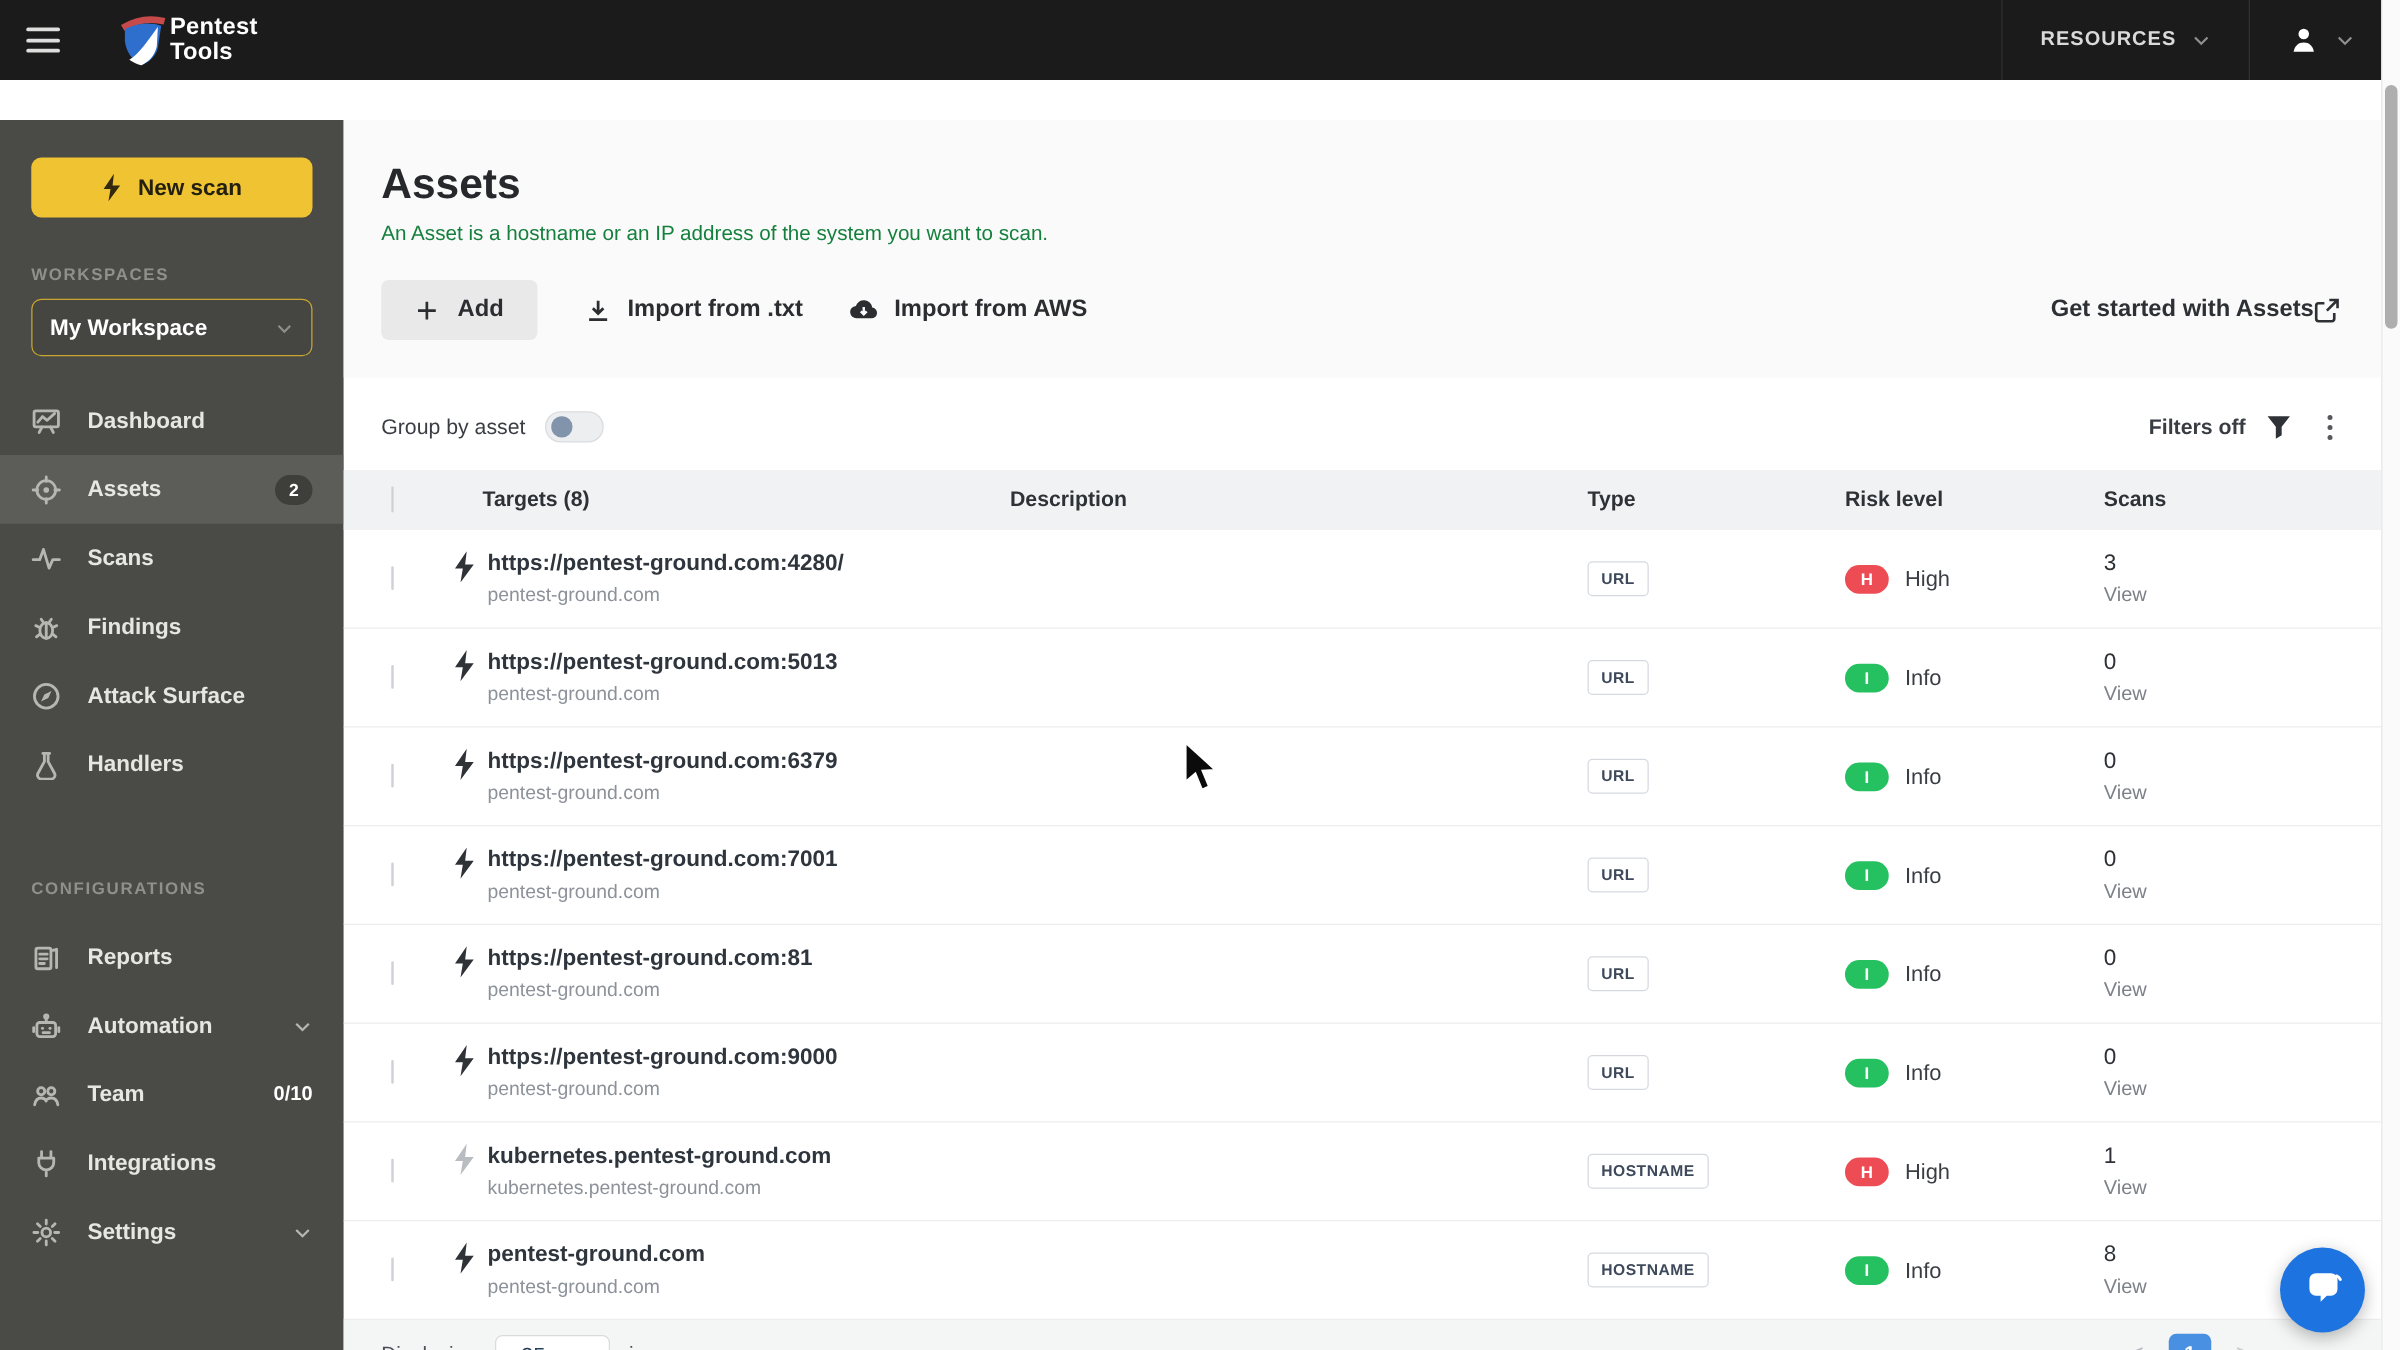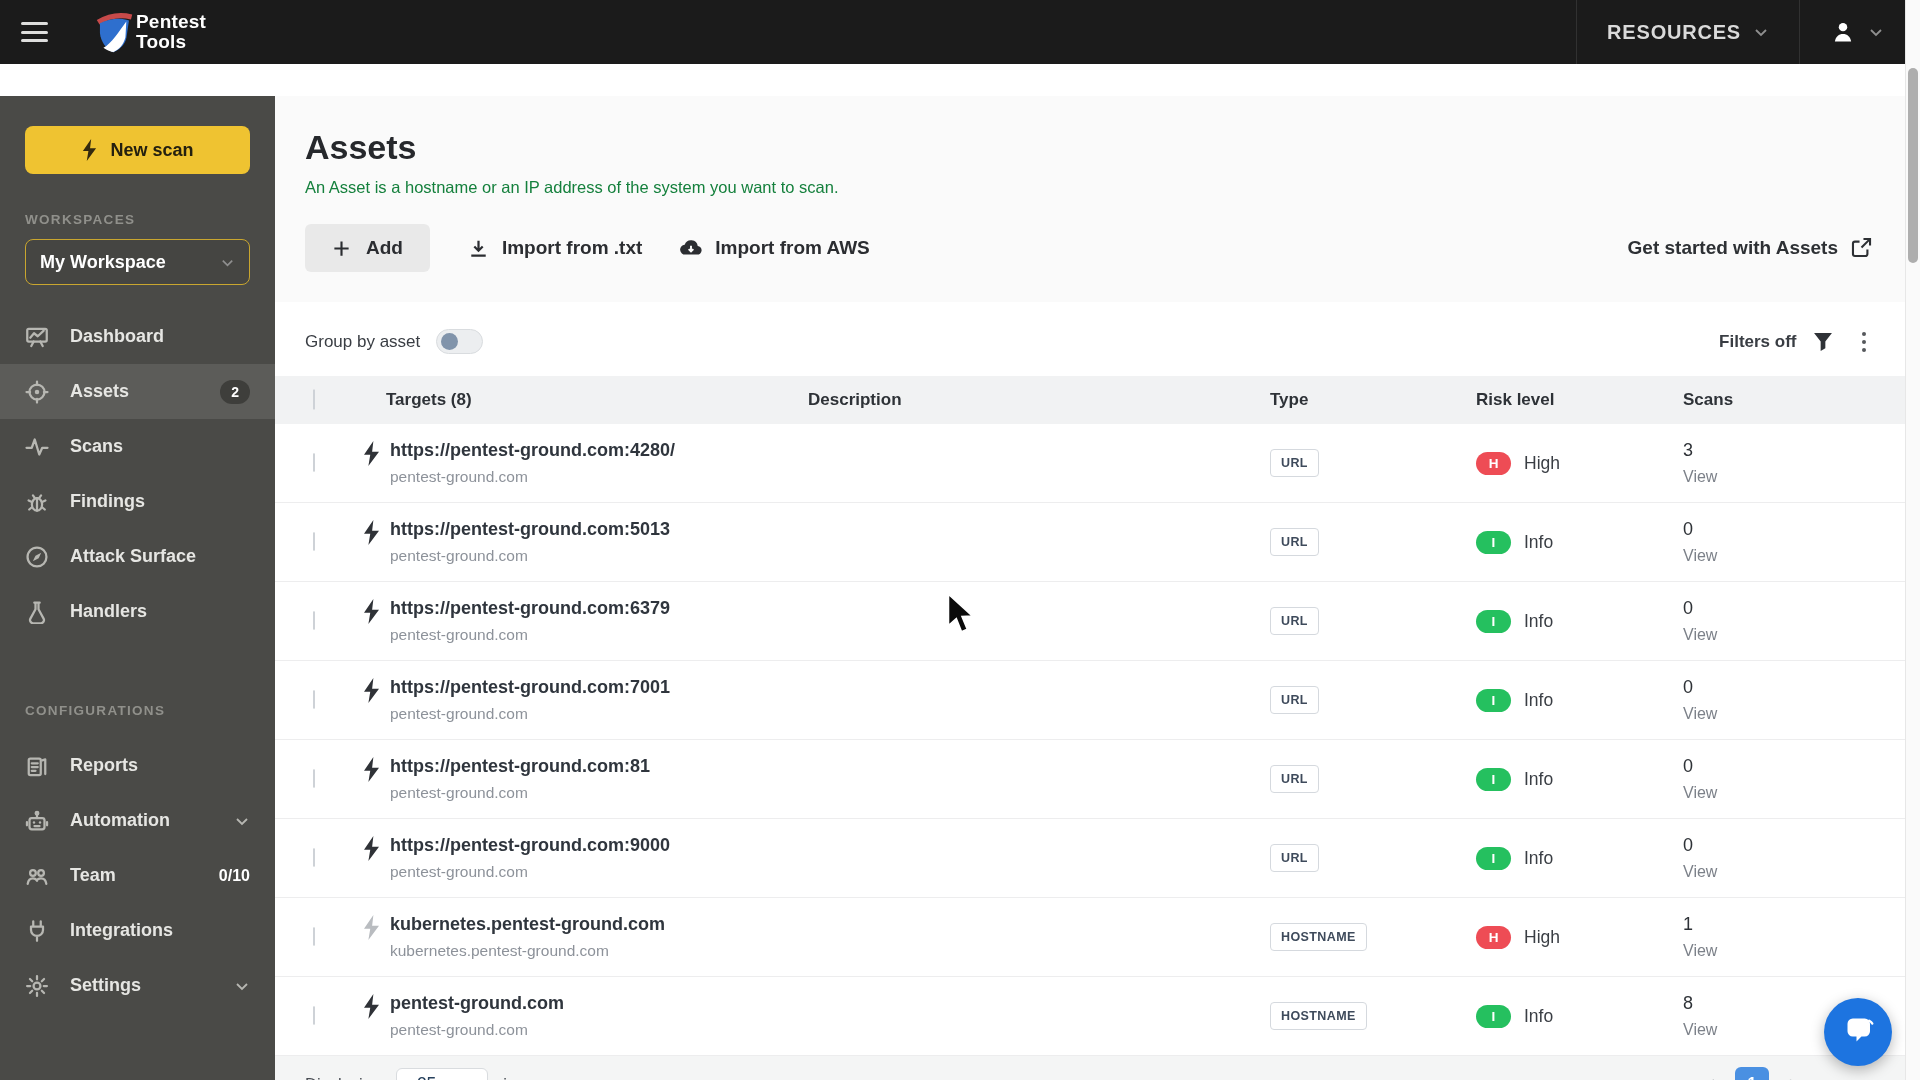--- a/index.html
+++ b/index.html
@@ -7,21 +7,21 @@
   body { font-family:"Liberation Sans","DejaVu Sans",sans-serif; background:#fff; position:relative; }
   svg { display:block; }
 
   
   .topbar { height:64px; background:#1b1b1b; display:flex; align-items:center; position:relative; z-index:6; }
   .hamburger { width:27px; height:20px; margin-left:21px; display:flex; flex-direction:column; justify-content:space-between; cursor:pointer; }
   .hamburger span { display:block; height:3px; background:#dededd; border-radius:2px; }
   .brand { display:flex; align-items:center; margin-left:44px; }
   .brand-text { color:#fff; font-weight:bold; font-size:19px; line-height:1.07; letter-spacing:.2px; }
   .topbar-right { margin-left:auto; display:flex; align-items:stretch; height:64px; margin-right:14px; }
-  .resources { display:flex; align-items:center; gap:12px; padding:0 30px; border-left:1px solid #313131; color:#dadada; font-weight:bold; font-size:20px; letter-spacing:.8px; cursor:pointer; }
+  .resources { display:flex; align-items:center; gap:12px; padding:0 30px; border-left:1px solid #313131; color:#dadada; font-weight:bold; font-size:16px; letter-spacing:.8px; cursor:pointer; }
   .account { display:flex; align-items:center; gap:12px; padding:0 22px 0 30px; border-left:1px solid #313131; cursor:pointer; }
   .chev-dim { color:#8f8f8f; }
 
   
   .app { display:flex; height:1016px;margin-top:32px; }
 
   
   .sidebar { width:275px; background:#4a4a47; flex:none; display:flex; flex-direction:column; }
   .newscan { margin:30px 25px 0; height:48px; background:#efc331; border-radius:8px; display:flex; align-items:center; justify-content:center; gap:12px; font-weight:bold; font-size:18px; color:#24200f; cursor:pointer; }
   .side-label { margin:38px 25px 12px; color:#90908b; font-size:13.5px; font-weight:bold; letter-spacing:1.3px; }
@@ -37,21 +37,21 @@
   .config-label { margin-top:64px; }
 
   
   .main { flex:1; display:flex; flex-direction:column; background:#fff; position:relative; }
   .page-head { background:#fafafa; height:206px; padding:32px 48px 0 30px; }
   .page-title { font-size:34px; font-weight:bold; color:#26282c; }
   .page-sub { margin-top:11px; font-size:16.5px; color:#15803d; }
   .actions { display:flex; align-items:center; margin-top:27px; }
   .add-btn { height:48px; background:#e9e9e9; border-radius:6px; padding:0 27px; display:flex; align-items:center; gap:15px; font-weight:bold; font-size:19px; color:#2b2d31; cursor:pointer; }
   .ghost-btn { display:flex; align-items:center; gap:13px; margin-left:38px; font-weight:bold; font-size:19px; color:#2b2d31; cursor:pointer; }
-  .get-started { margin-left:auto; display:flex; align-items:flex-start; gap:13px; font-weight:bold; font-size:19px; color:#2d3034; cursor:pointer; }
+  .get-started { margin-left:auto; display:flex; align-items:flex-end; font-weight:bold; font-size:19px; color:#2d3034; cursor:pointer; }
 
   .toolbar-row { display:flex; align-items:center; padding:26px 50px 20px 30px; }
   .group-label { font-size:17px; color:#3a3e44; }
   .toggle { width:47px; height:25px; background:#eceef0; border:1px solid #d9dcdf; border-radius:13px; margin-left:16px; position:relative; cursor:pointer; }
   .toggle .knob { position:absolute; left:4px; top:3px; width:17px; height:17px; border-radius:50%; background:#8194ab; }
   .filters { margin-left:auto; display:flex; align-items:center; gap:15px; font-weight:bold; font-size:17px; color:#393d43; cursor:pointer; }
   .kebab { margin-left:24px; display:flex; flex-direction:column; gap:3.5px; padding:4px; cursor:pointer; }
   .kebab i { width:4.5px; height:4.5px; border-radius:50%; background:#55585c; }
 
   .grid { display:grid; grid-template-columns:49px 446px 462px 206px 207px 1fr; align-items:center; padding-left:38px; }

